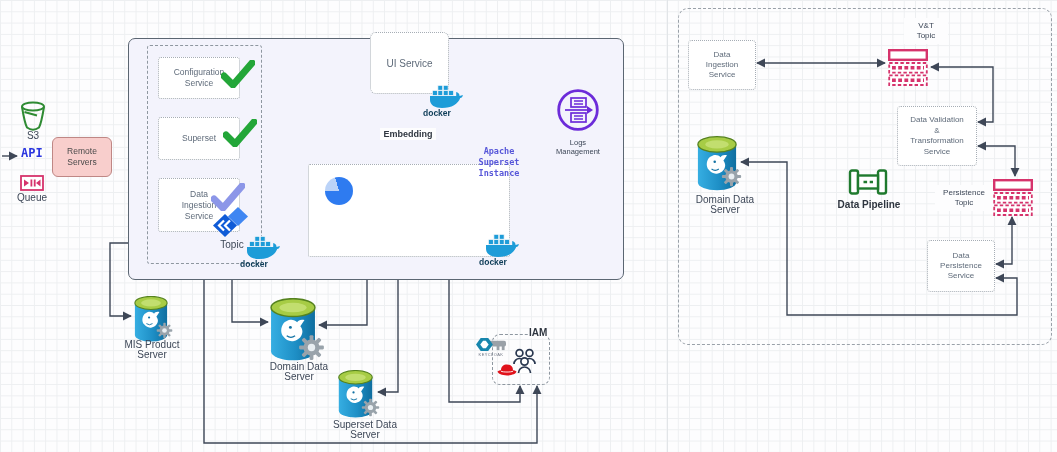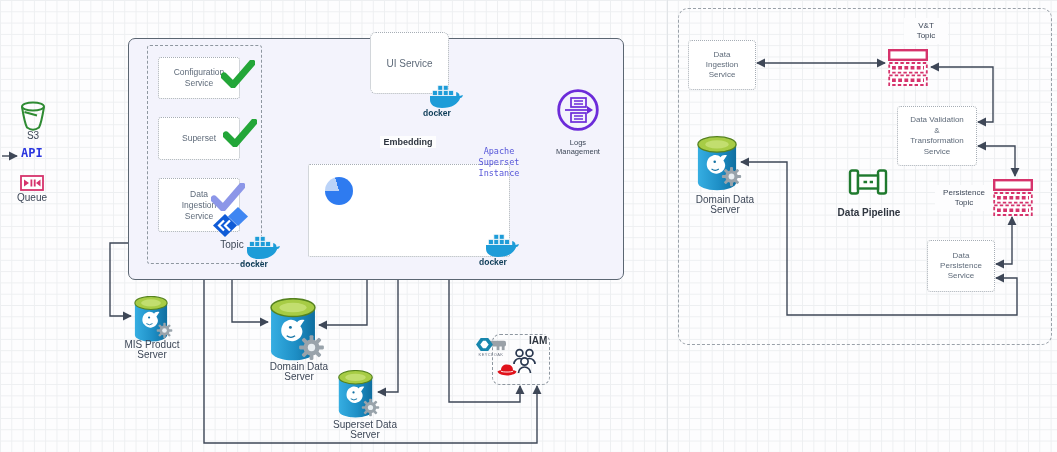--- a/index.html
+++ b/index.html
@@ -12,21 +12,21 @@
       linear-gradient(to bottom,#EDEFF1 1px,transparent 1px);
     background-size:11.3px 11.3px;
   }
   .abs{position:absolute;}
   .pre{white-space:pre-line;}
   .center{display:flex;align-items:center;justify-content:center;text-align:center;}
   .lbl{font-size:10px;line-height:10.5px;color:#3D4757;}
   .boxtxt{font-size:8.5px;line-height:11px;color:#5F6B7A;}
   .dotted-box{background:#fff;border:1px dotted #A6ADB5;border-radius:3px;}
   .dashed{border:1px dashed #8E97A0;}
-  .bold{font-weight:bold;color:#2F3640;margin-top:8px;}
+  .bold{font-weight:bold;color:#2F3640;}
   .halo{background:#FDFDFE;}
   .mono{font-family:"DejaVu Sans Mono",monospace;}
   svg{display:block;}
   #edges{position:absolute;left:0;top:0;pointer-events:none;}
   .page-divider{position:absolute;left:667px;top:0;width:1px;height:452px;background:#E2E5E8;}
   .main-box{background:#F3F3FC;border:1px solid #5B6672;border-radius:7px;}
   .right-box{background:transparent;border:1.2px dashed #9AA1A9;border-radius:10px;}
   .iam-box{border:1.2px dashed #8E97A0;border-radius:8px;}
   .remote{background:#F8CECC;border:1px solid #BF8785;border-radius:6px;font-size:8.5px;line-height:11px;color:#4A4A4A;}
   .pie{border-radius:50%;background:conic-gradient(#2E7BF0 0deg 268deg,#BBD3F8 268deg 344deg,#2E7BF0 344deg 360deg);}
@@ -182,20 +182,22 @@
 
   <svg class="abs" style="left:20px;top:101px" width="26" height="30">
       <use href="#bucket"></use>
     </svg>
   <div class="abs center lbl" style="left:6px;top:131px;width:54px;height:10px">S3</div>
   <div class="abs mono" style="left:21px;top:146px;width:34px;height:14px;font-size:12px;font-weight:bold;color:#2B36DF">API</div>
   <svg class="abs" style="left:20px;top:175px" width="24" height="16">
       <use href="#queueicon"></use>
     </svg>
   <div class="abs center lbl" style="left:8px;top:193px;width:48px;height:11px">Queue</div>
+  <div class="abs center remote pre" style="left:52px;top:137px;width:58px;height:38px">Remote
+Servers</div>
 
   <div class="abs main-box" style="left:128px;top:38px;width:494px;height:240px"></div>
   <div class="abs dashed" style="left:147px;top:45px;width:113px;height:217px;border-radius:3px"></div>
 
   <div class="abs dotted-box center boxtxt pre" style="left:158px;top:57px;width:80px;height:40px">Configuration
 Service</div>
   <svg class="abs" style="left:221px;top:60px;color:#23A638" width="34" height="28">
       <use href="#check"></use>
     </svg>
 
@@ -223,21 +225,21 @@
   <div class="abs dotted-box center boxtxt" style="left:370px;top:32px;width:77px;height:60px;font-size:10px;border-radius:6px">UI Service</div>
   <svg class="abs" style="left:429px;top:85px" width="34" height="24">
       <use href="#whale"></use>
     </svg>
   <div class="abs docker-word" style="left:423px;top:108px;width:46px;height:10px">docker</div>
 
   <div class="abs center bold halo" style="left:380px;top:128px;width:56px;height:12px;font-size:9px">Embedding</div>
 
   <div class="abs dotted-box" style="left:308px;top:164px;width:200px;height:91px;border-radius:2px"></div>
   <div class="abs pie" style="left:325px;top:177px;width:28px;height:28px"></div>
-  <div class="abs center mono pre" style="left:468px;top:144px;width:62px;height:36px;font-size:8.5px;line-height:11px;font-weight:normal;color:#5757D9">Apache
+  <div class="abs center mono pre" style="left:468px;top:144px;width:62px;height:36px;font-size:8.5px;line-height:11px;font-weight:bold;color:#5757D9">Apache
 Superset
 Instance</div>
   <svg class="abs" style="left:485px;top:234px" width="34" height="24">
       <use href="#whale"></use>
     </svg>
   <div class="abs docker-word" style="left:479px;top:257px;width:46px;height:10px">docker</div>
 
   <svg class="abs" style="left:556px;top:88px" width="44" height="44">
       <use href="#logs"></use>
     </svg>

